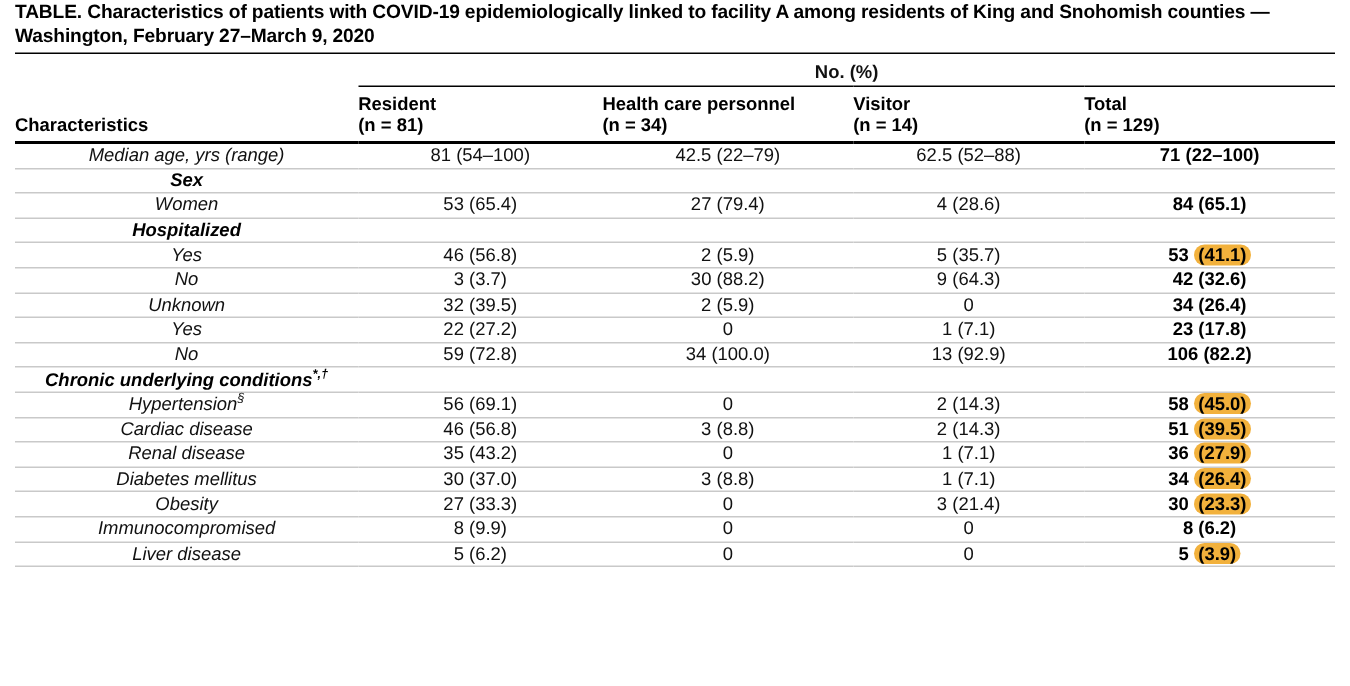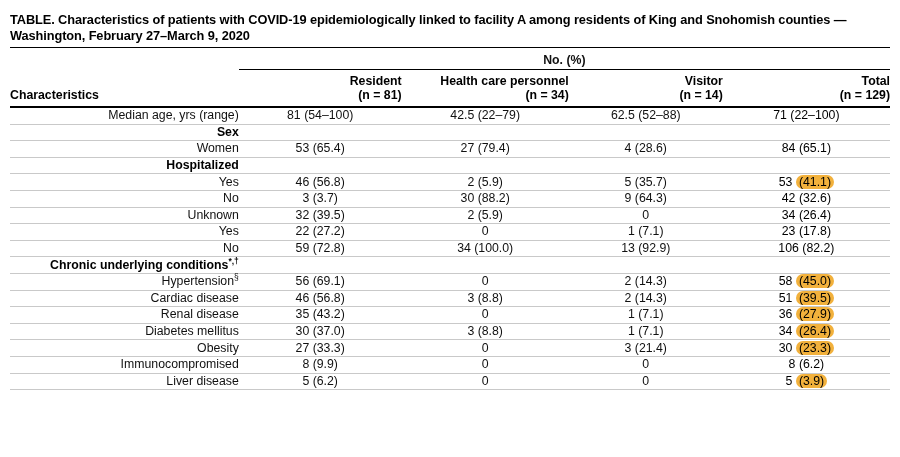--- a/index.html
+++ b/index.html
@@ -2,21 +2,21 @@
 <html style="--hl-color: #F2B13C;"><head>
 <meta charset="utf-8">
 <style>
   * { margin: 0; padding: 0; box-sizing: border-box; }
   html, body { background: #ffffff; }
   body {
     width: 900px; height: 457px; overflow: hidden;
     font-family: "Liberation Sans", sans-serif;
     color: #111111;
   }
-  .page { padding: 12px 10px 0 10px; }
+  .page { padding: 0 10px 0 10px; }
 
   .table-title {
     font-weight: bold;
     font-size: 12.8px;
     line-height: 15.5px;
     color: #000000;
     letter-spacing: -0.1px;
     padding-bottom: 4px;
     border-bottom: 1.5px solid #000000;
   }
@@ -34,38 +34,38 @@
     font-weight: bold;
     font-size: 12.3px;
     padding: 5px 0 2px 0;
     border-bottom: 1.5px solid #000000 !important;
   }
 
   .header-row th {
     font-weight: bold;
     font-size: 12.3px;
     line-height: 14px;
-    text-align: right;
+    text-align: left;
     vertical-align: bottom;
     padding: 4px 0 4px 0;
     border-bottom: 2px solid #000000;
     color: #000000;
   }
   .header-row th.char-header { text-align: left; }
 
   tbody td {
     font-size: 12.3px;
     line-height: 13px;
     padding: 1.3px 0;
     border-bottom: 1px solid #c9c9c9;
     color: #111111;
   }
   .num-cell { text-align: center; }
-  .total-cell { font-weight: normal; color: #000000; text-align: center; }
-  .label-cell { text-align: right; }
+  .total-cell { font-weight: bold; color: #000000; text-align: center; }
+  .label-cell { text-align: center; font-style: italic; }
   .section-label { font-weight: bold; color: #000000; }
 
   sup { font-size: 8.5px; vertical-align: super; line-height: 0; }
 
   .hl {
     background: var(--hl-color, #F2B13C);
     border-radius: 8px;
     padding: 0 3px;
   }
 </style>

